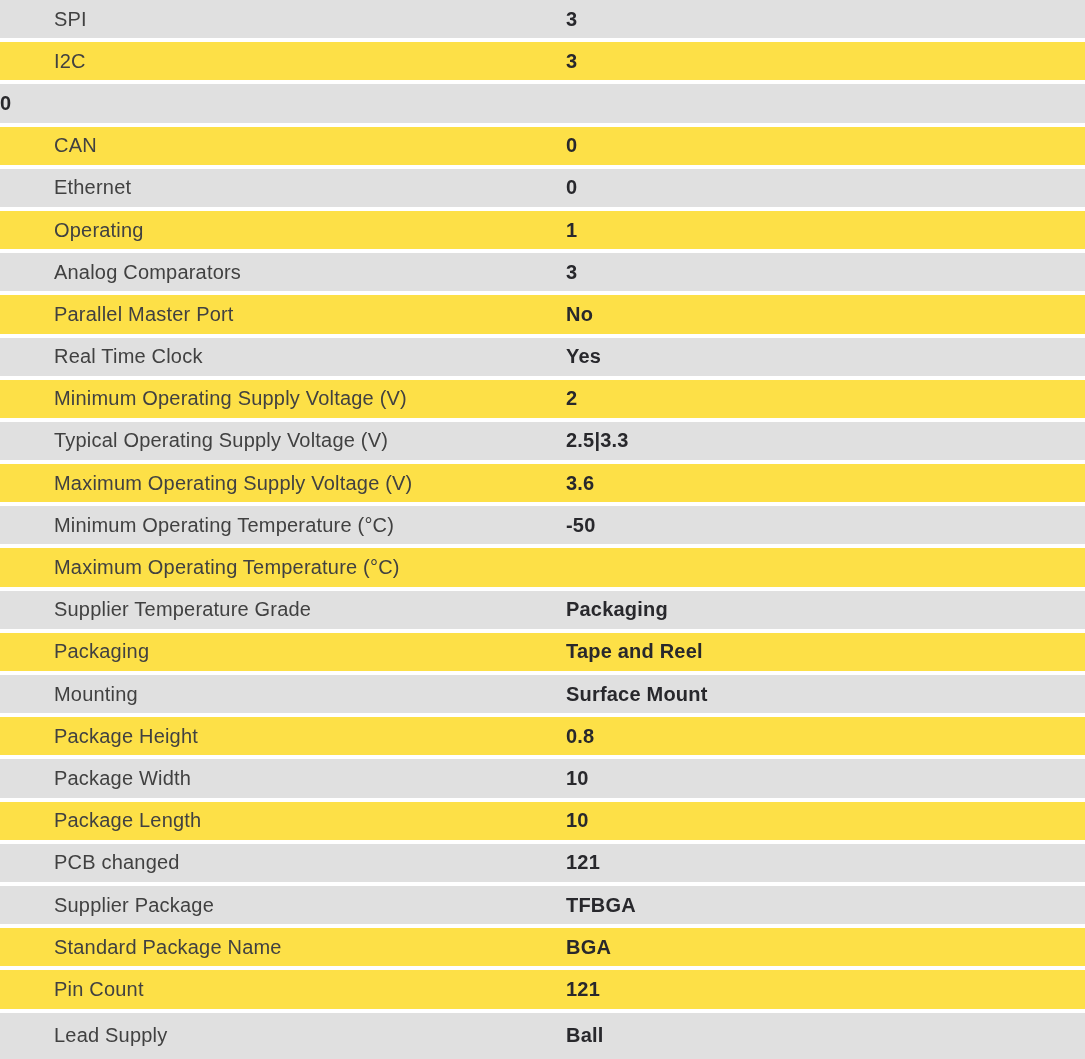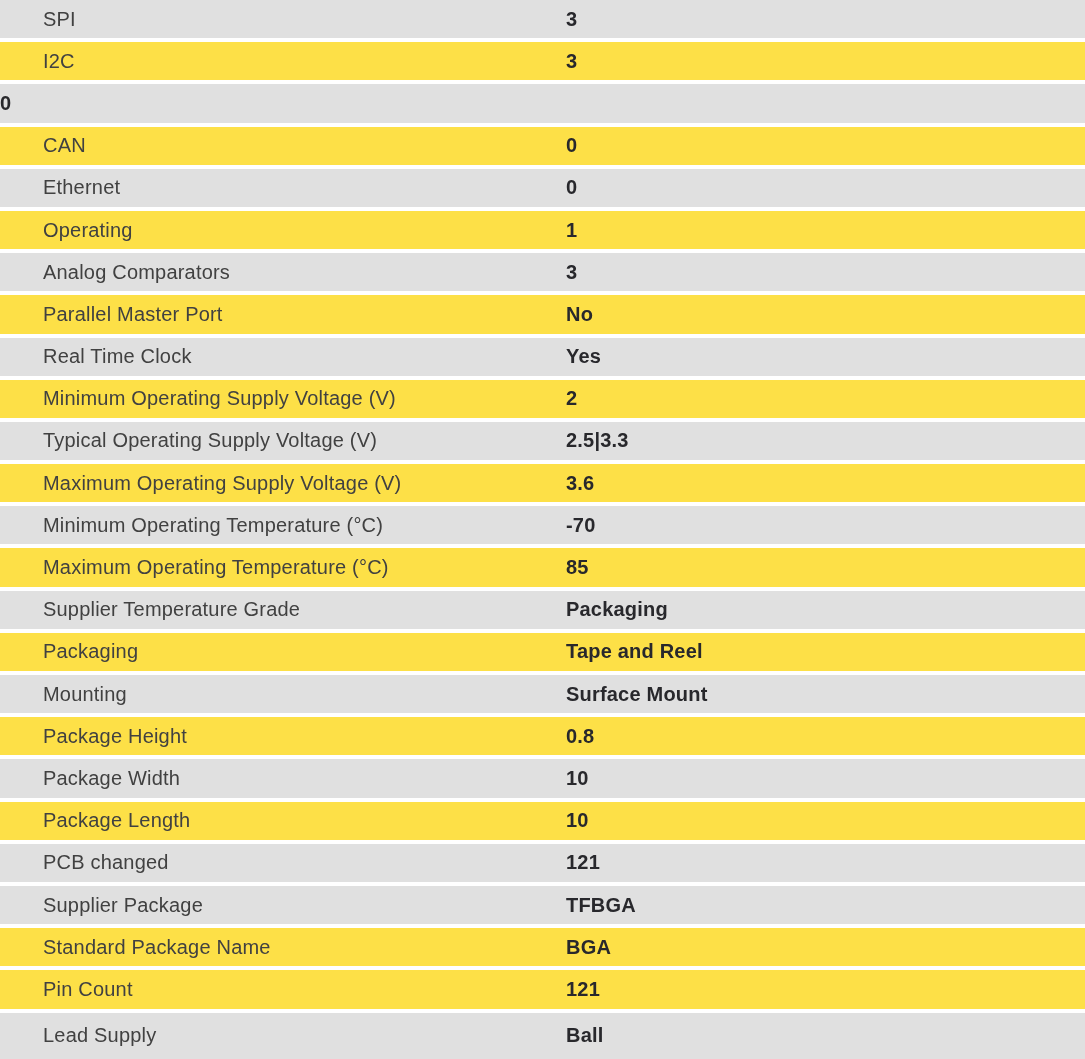--- a/index.html
+++ b/index.html
@@ -29,21 +29,21 @@
   .row.striped {
     background: #e0e0e0;
   }
   .row:last-child {
     height: 46.2px;
     border-bottom: none;
   }
   .cell-label {
     box-sizing: border-box;
     flex: 0 0 566px;
-    padding-left: 43px;
+    padding-left: 54px;
     font-size: 20px;
     font-weight: 400;
     letter-spacing: 0.2px;
     color: #414141;
     white-space: nowrap;
     overflow: hidden;
   }
   .cell-value {
     flex: 1 1 auto;
     font-size: 20px;
@@ -101,25 +101,24 @@
       <div class="row striped">
     <div class="cell-label">Typical Operating Supply Voltage (V)</div>
     <div class="cell-value">2.5|3.3</div>
   </div>
       <div class="row">
     <div class="cell-label">Maximum Operating Supply Voltage (V)</div>
     <div class="cell-value">3.6</div>
   </div>
       <div class="row striped">
     <div class="cell-label">Minimum Operating Temperature (°C)</div>
-    <div class="cell-value">-70</div>
+    <div class="cell-value">-50</div>
   </div>
       <div class="row">
     <div class="cell-label">Maximum Operating Temperature (°C)</div>
-    <div class="cell-value">85</div>
   </div>
       <div class="row striped">
     <div class="cell-label">Supplier Temperature Grade</div>
     <div class="cell-value">Packaging</div>
   </div>
       <div class="row">
     <div class="cell-label">Packaging</div>
     <div class="cell-value">Tape and Reel</div>
   </div>
       <div class="row striped">

